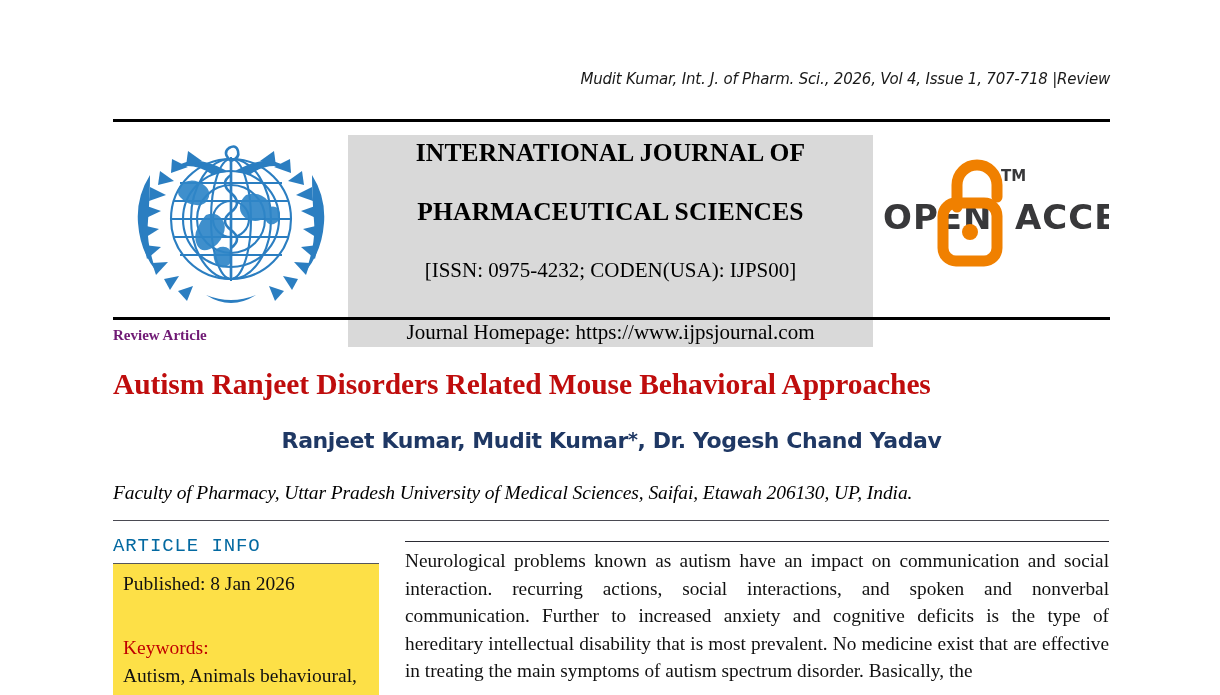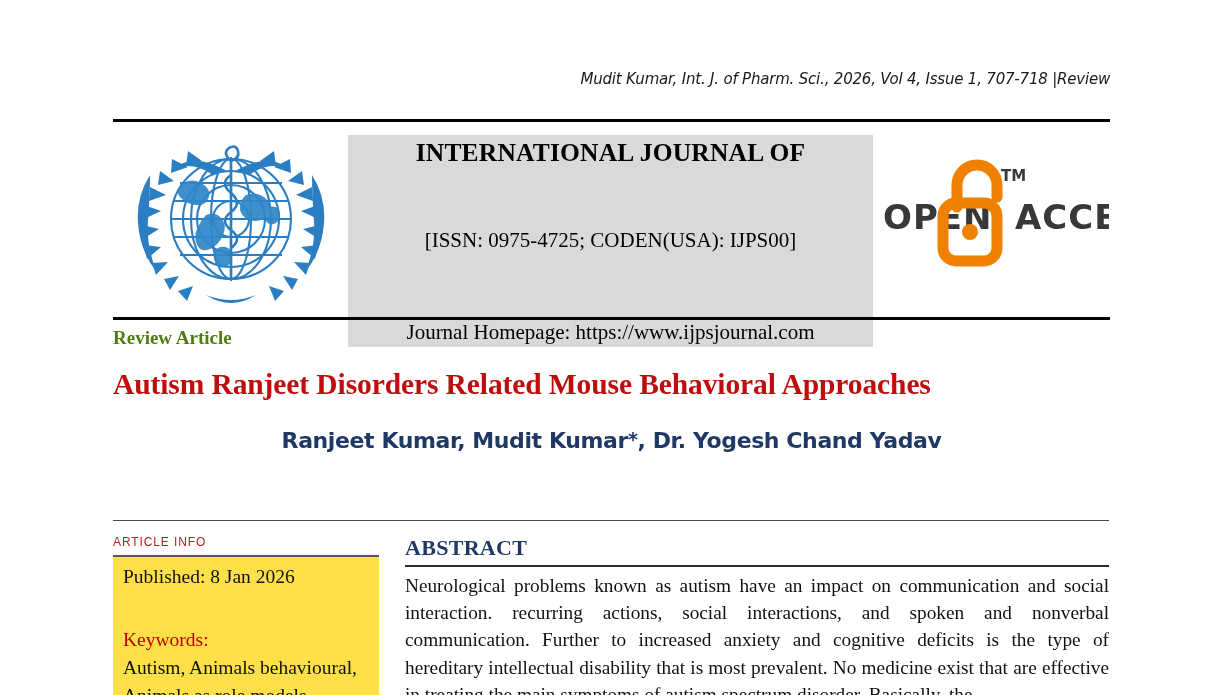--- a/index.html
+++ b/index.html
@@ -125,22 +125,22 @@
   }
   .logo-oa svg { display:block; width:100%; height:100%; }
 
   
   .review-label {
     position: absolute;
     left: 113px;
     top: 327px;
     font-family: "Liberation Serif", serif;
     font-weight: bold;
-    font-size: 19px;
-    color: #4d7c0f;
+    font-size: 15px;
+    color: #701a75;
   }
   .article-title {
     position: absolute;
     left: 113px;
     top: 368px;
     width: 997px;
     font-family: "Liberation Serif", serif;
     font-weight: bold;
     font-size: 29.5px;
     letter-spacing: -0.1px;
@@ -175,25 +175,25 @@
   }
 
   
   .col-info {
     position: absolute;
     left: 113px;
     top: 536px;
     width: 266px;
   }
   .info-heading {
-    font-family: Liberation Sans, sans-serif;
+    font-family: Liberation Mono, monospace;
     font-weight: 300;
-    font-size: 12px;
+    font-size: 19px;
     letter-spacing: 0.9px;
-    color: #b91c1c;
+    color: #0369a1;
     line-height: 1.1;
   }
   .info-rule {
     margin-top: 6px;
     width: 266px;
     height: 1.4px;
     background: #55555c;
   }
   .info-box {
     width: 266px;
@@ -314,21 +314,22 @@
         </g>
 
         <g fill="#2b7ec1">
           <path d="M86 160 q25 10 50 0 q-25 16 -50 0 z"></path>
         </g>
       </svg>
     </div>
 
     <div class="journal-box">
       <div class="journal-title">INTERNATIONAL JOURNAL OF</div>
-      <div class="journal-issn">[ISSN: 0975-4725; CODEN(USA): IJPS00]</div>
+      <div class="journal-title">PHARMACEUTICAL SCIENCES</div>
+      <div class="journal-issn">[ISSN: 0975-4232; CODEN(USA): IJPS00]</div>
       <div class="journal-home">Journal Homepage: https://www.ijpsjournal.com</div>
     </div>
 
     <div class="logo-oa">
       <svg viewBox="0 0 228 120" xmlns="http://www.w3.org/2000/svg">
         <text x="2" y="78" font-family="DejaVu Sans, sans-serif" font-size="34" font-weight="bold" fill="#38383a" letter-spacing="1">OPEN</text>
         <text x="134" y="78" font-family="DejaVu Sans, sans-serif" font-size="34" font-weight="bold" fill="#38383a" letter-spacing="1">ACCESS</text>
 
         <path d="M76 56 V34 a20 20 0 0 1 40 0 V46" fill="none" stroke="#f08000" stroke-width="11" stroke-linecap="round"></path>
 
@@ -337,32 +338,32 @@
         <text x="120" y="30" font-family="DejaVu Sans, sans-serif" font-size="15" font-weight="bold" fill="#38383a">TM</text>
       </svg>
     </div>
   </div>
 
   <div class="rule-thick-bottom"></div>
 
   <div class="review-label">Review Article</div>
   <div class="article-title">Autism Ranjeet Disorders Related Mouse Behavioral Approaches</div>
   <div class="authors"><span>Ranjeet Kumar, Mudit Kumar</span><span class="star">*</span><span>, Dr. Yogesh Chand Yadav</span></div>
+  <div class="affiliation">Faculty of Pharmacy, Uttar Pradesh University of Medical Sciences, Saifai, Etawah 206130, UP, India.</div>
 
   <div class="rule-thin-mid"></div>
 
   <div class="col-info">
     <div class="info-heading">ARTICLE INFO</div>
     <div class="info-rule"></div>
     <div class="info-box">
       <div>Published:  8 Jan 2026</div>
       <div class="info-keywords-label">Keywords:</div>
       <div>Autism, Animals behavioural, Animals as role models.</div>
     </div>
   </div>
 
   <div class="col-abstract">
-    <div class="abs-heading">ABSTRACT</div>
     <div class="abs-rule"></div>
     <div class="abs-body">Neurological problems known as autism have an impact on communication and social interaction. recurring actions, social interactions, and spoken and nonverbal communication. Further to increased anxiety and cognitive deficits is the type of hereditary intellectual disability that is most prevalent. No medicine exist that are effective in treating the main symptoms of autism spectrum disorder. Basically, the</div>
   </div>
 
 </div>
 
 </body></html>

